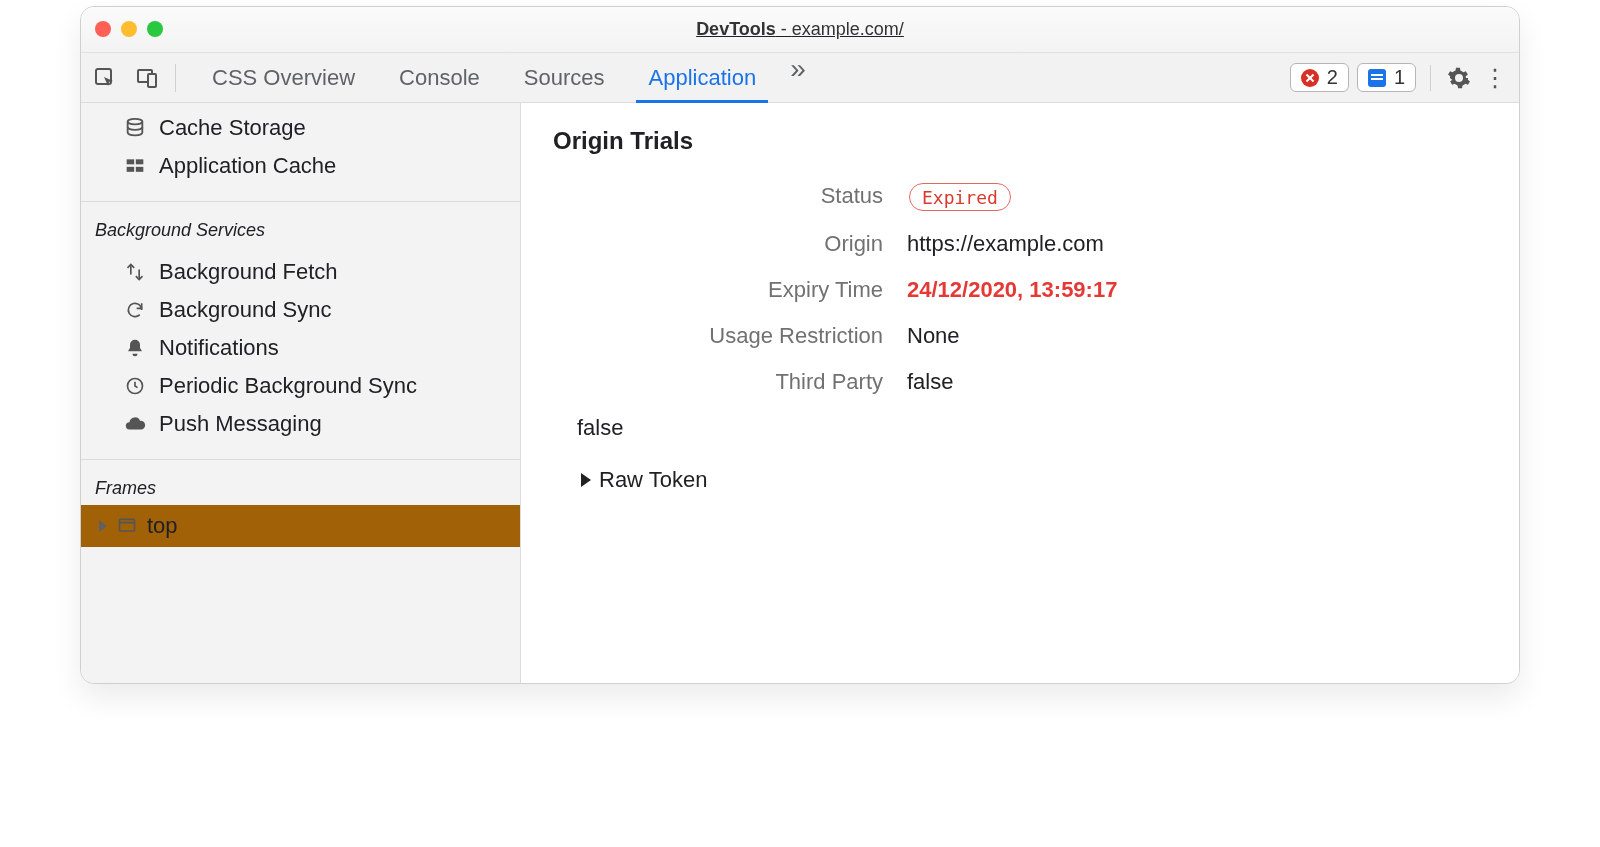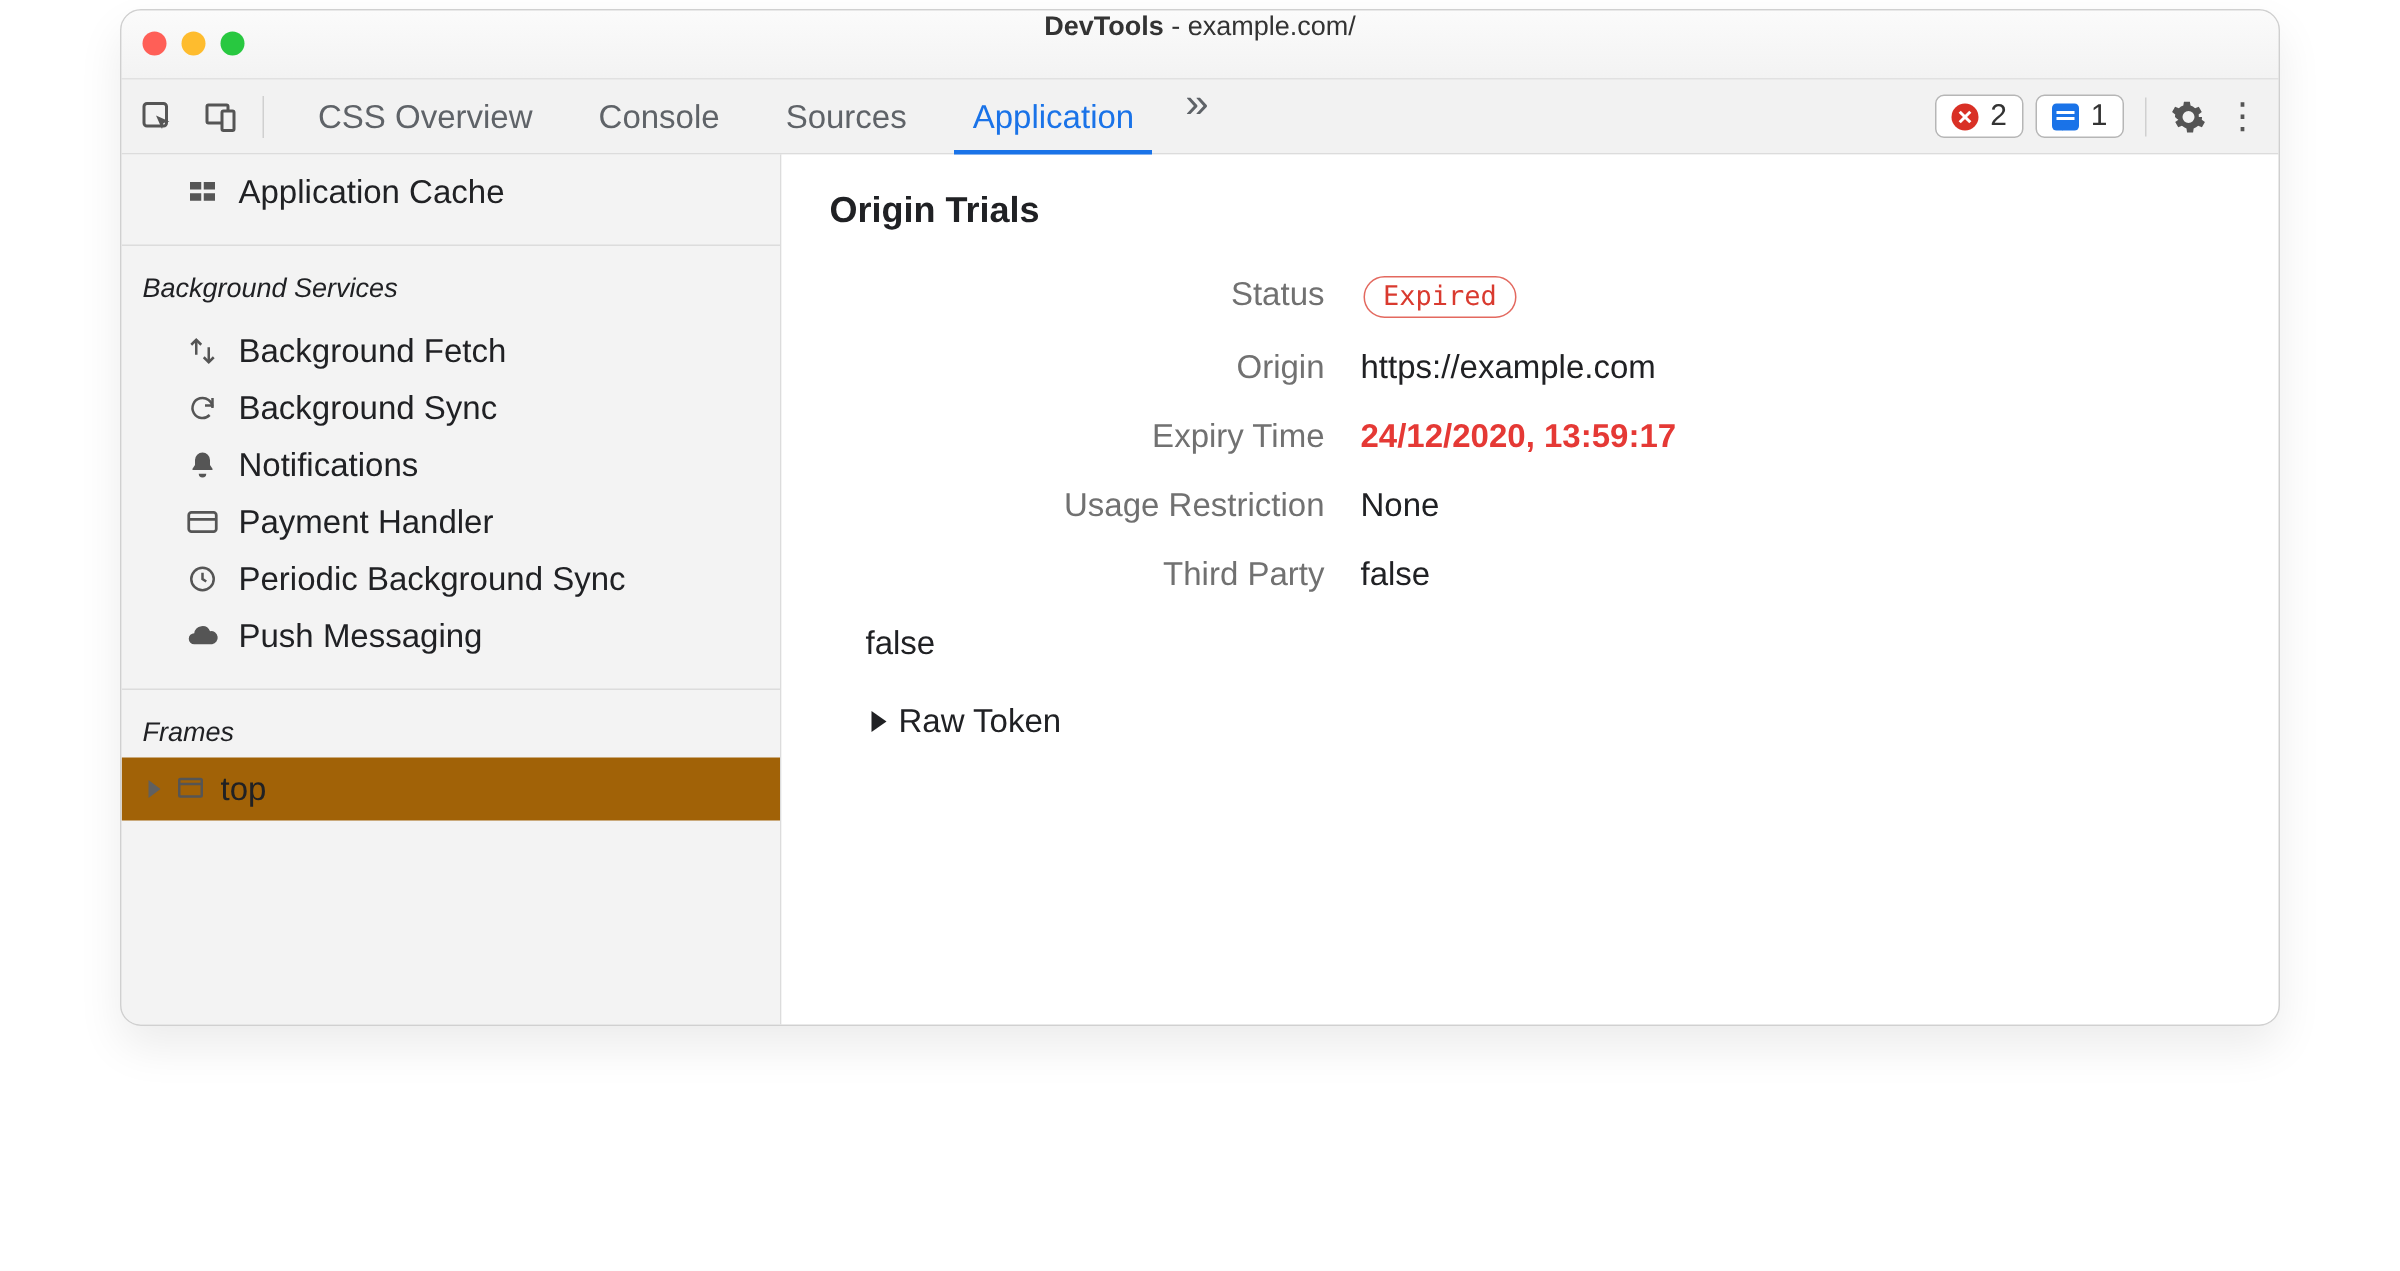--- a/index.html
+++ b/index.html
@@ -22,23 +22,24 @@
     background: #f4f4f4;
     box-shadow: 0 14px 30px rgba(0,0,0,.08);
     overflow: hidden;
     display: flex; flex-direction: column;
   }
 
   
   .titlebar {
     position: relative;
     height: 46px;
-    display: flex; align-items: flex-start; justify-content: center;
+    display: flex; align-items: center; justify-content: center;
     border-bottom: 1px solid #e1e1e1;
     background: linear-gradient(#fbfbfb,#f3f3f3);
+    text-decoration: underline;
   }
   .traffic { position: absolute; left: 14px; top: 14px; display: flex; gap: 10px; }
   .dot { width: 16px; height: 16px; border-radius: 50%; }
   .dot.red { background:#ff5f57; } .dot.yellow { background:#febc2e; } .dot.green { background:#28c840; }
   .titlebar .title { font-size: 18px; color:#333; }
   .titlebar .title .strong { font-weight: 600; }
 
   
   .toolbar {
     height: 50px;
@@ -196,20 +197,30 @@
         <div class="tb-iconbtn" style="font-size:24px;color:#555;">⋮</div>
       </div>
     </div>
 
     <div class="body">
 
       <div class="sidebar">
         <div class="sb-group">
           <div class="sb-item">
             <span class="ico">
+              <svg width="22" height="22" viewBox="0 0 24 24" fill="none" stroke="#555" stroke-width="2">
+                  <ellipse cx="12" cy="5" rx="8" ry="3"></ellipse>
+                  <path d="M4 5v6c0 1.7 3.6 3 8 3s8-1.3 8-3V5"></path>
+                  <path d="M4 11v6c0 1.7 3.6 3 8 3s8-1.3 8-3v-6"></path>
+                </svg>
+            </span>
+            <span>Cache Storage</span>
+          </div>
+          <div class="sb-item">
+            <span class="ico">
               <svg width="20" height="20" viewBox="0 0 24 24" fill="#555">
                   <rect x="2" y="4" width="9" height="6"></rect>
                   <rect x="13" y="4" width="9" height="6"></rect>
                   <rect x="2" y="13" width="9" height="6"></rect>
                   <rect x="13" y="13" width="9" height="6"></rect>
                 </svg>
             </span>
             <span>Application Cache</span>
           </div>
         </div>
@@ -238,29 +249,20 @@
             </span>
             <span>Background Sync</span>
           </div>
           <div class="sb-item">
             <span class="ico">
               <svg width="20" height="20" viewBox="0 0 24 24" fill="#555">
                   <path d="M12 2a6 6 0 00-6 6v4l-2 3v1h16v-1l-2-3V8a6 6 0 00-6-6zm0 20a3 3 0 003-3H9a3 3 0 003 3z"></path>
                 </svg>
             </span>
             <span>Notifications</span>
-          </div>
-          <div class="sb-item">
-            <span class="ico">
-              <svg width="22" height="22" viewBox="0 0 24 24" fill="none" stroke="#555" stroke-width="2">
-                  <rect x="2" y="5" width="20" height="14" rx="2"></rect>
-                  <path d="M2 10h20"></path>
-                </svg>
-            </span>
-            <span>Payment Handler</span>
           </div>
           <div class="sb-item">
             <span class="ico">
               <svg width="20" height="20" viewBox="0 0 24 24" fill="none" stroke="#555" stroke-width="2">
                   <circle cx="12" cy="12" r="9"></circle>
                   <path d="M12 7v5l3 2"></path>
                 </svg>
             </span>
             <span>Periodic Background Sync</span>
           </div>

